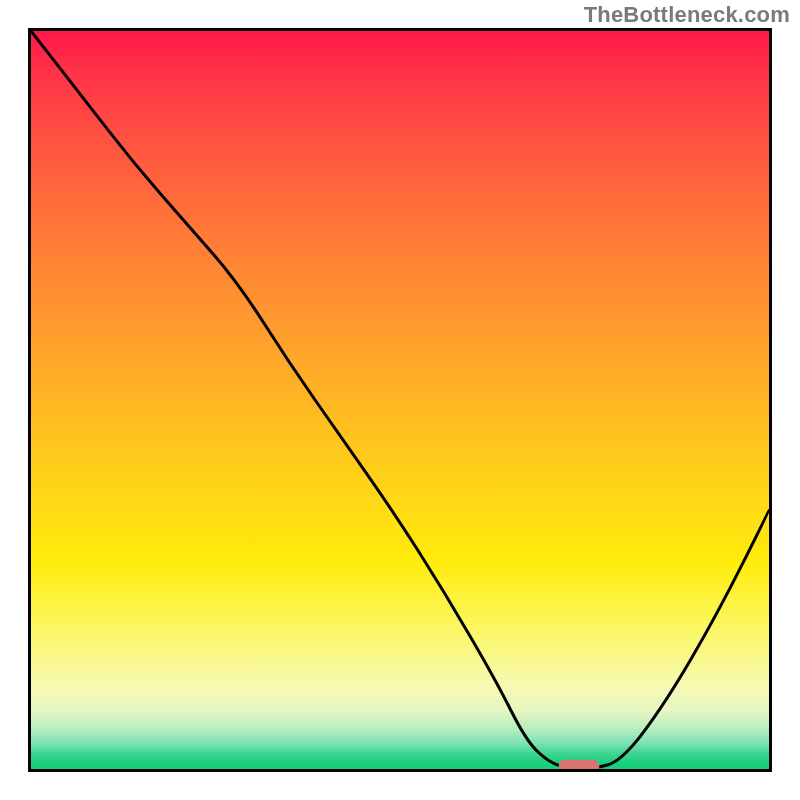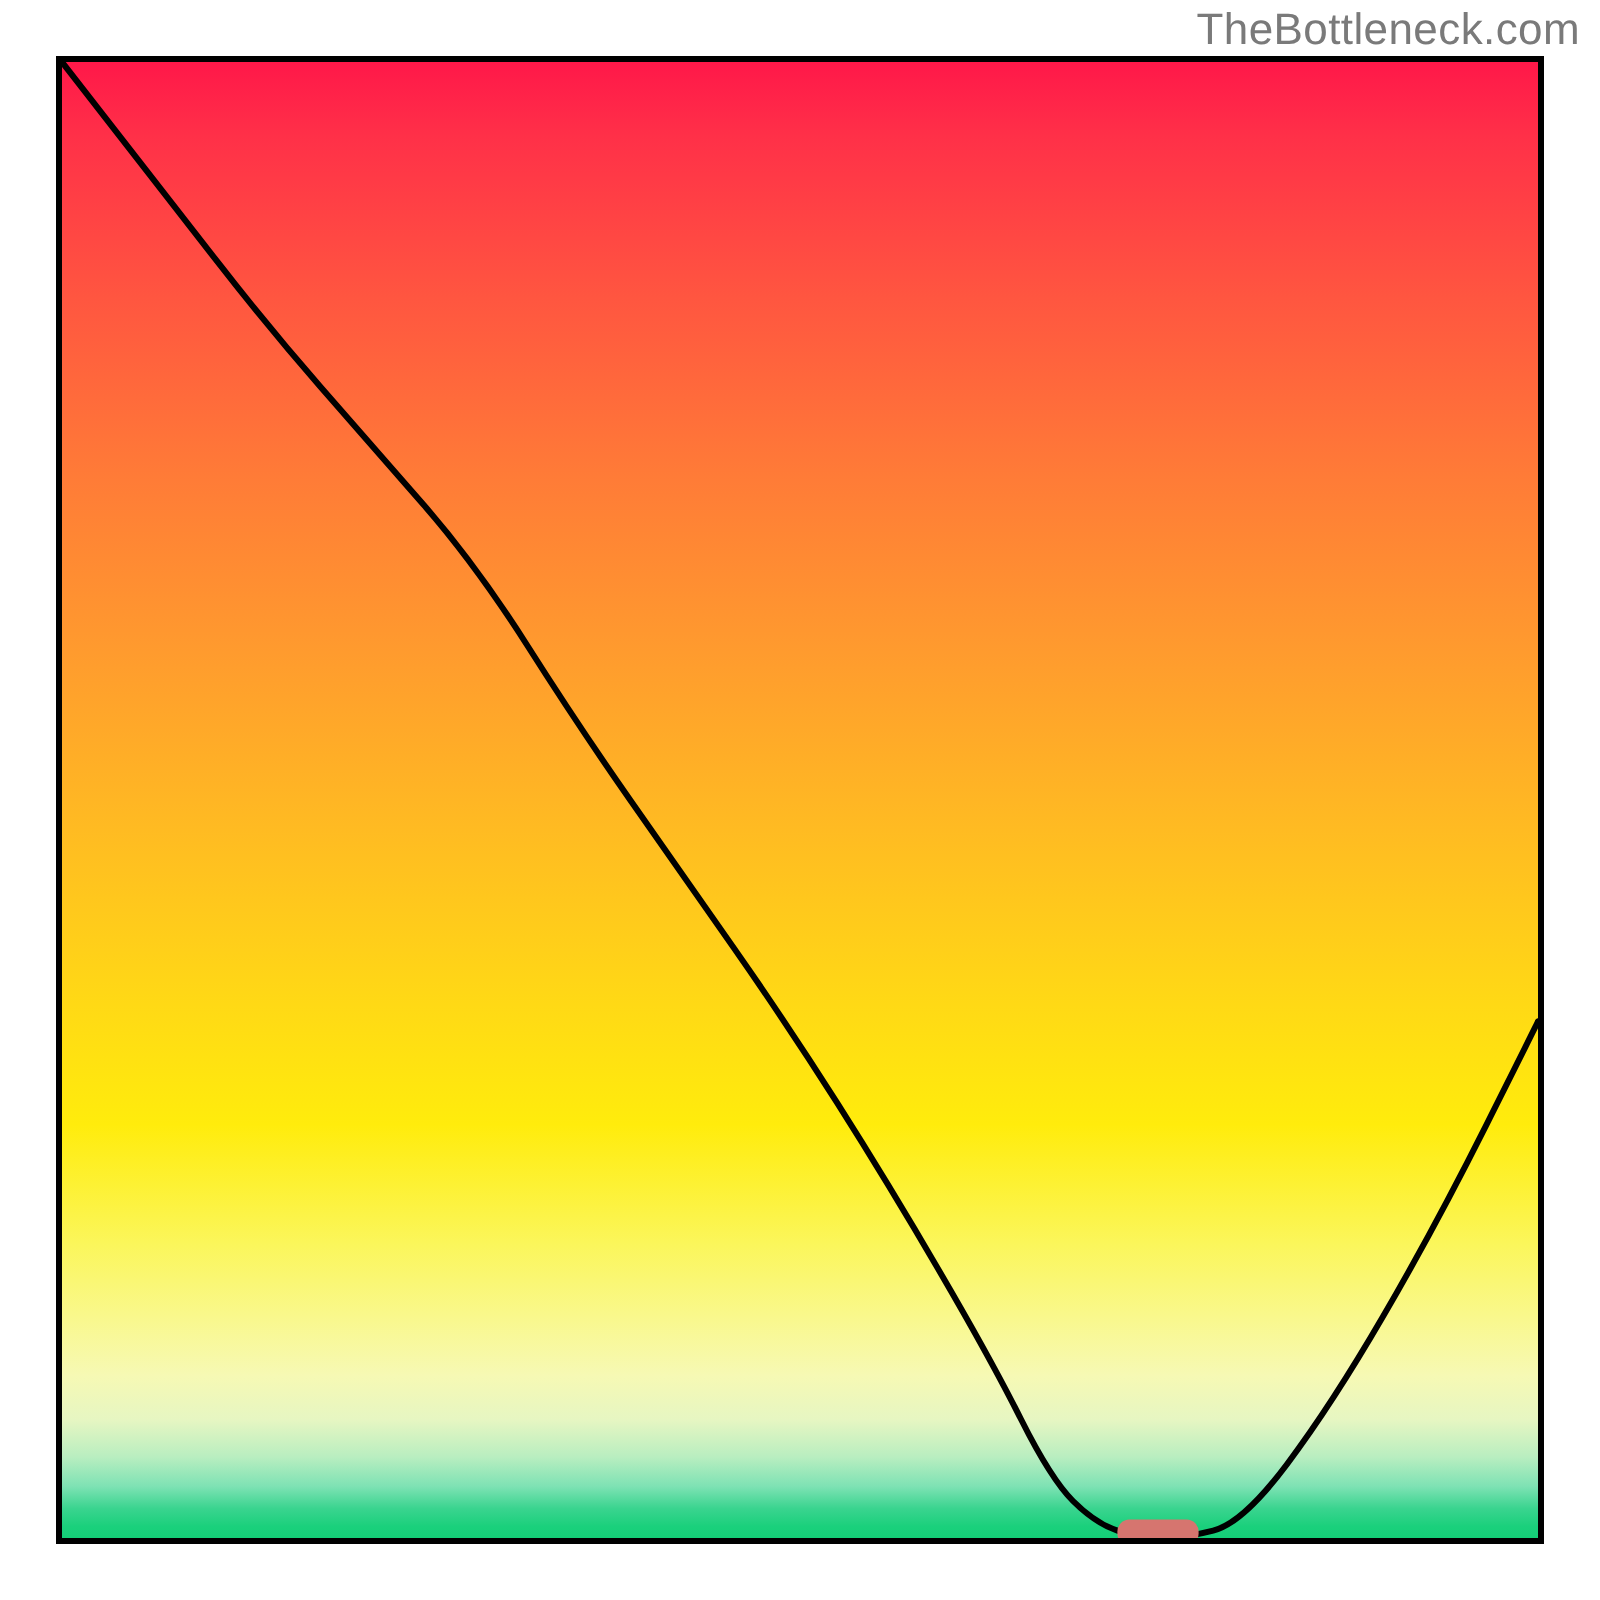--- a/index.html
+++ b/index.html
@@ -14,21 +14,21 @@
   .container {
     position: relative;
     width: 800px;
     height: 800px;
   }
   .watermark {
     position: absolute;
     top: 2px;
     right: 10px;
     font-size: 22px;
-    font-weight: 400;
+    font-weight: 700;
     color: #7a7a7a;
     z-index: 30;
     letter-spacing: 0.2px;
   }
   .frame {
     position: absolute;
     left: 28px;
     top: 28px;
     width: 744px;
     height: 744px;

